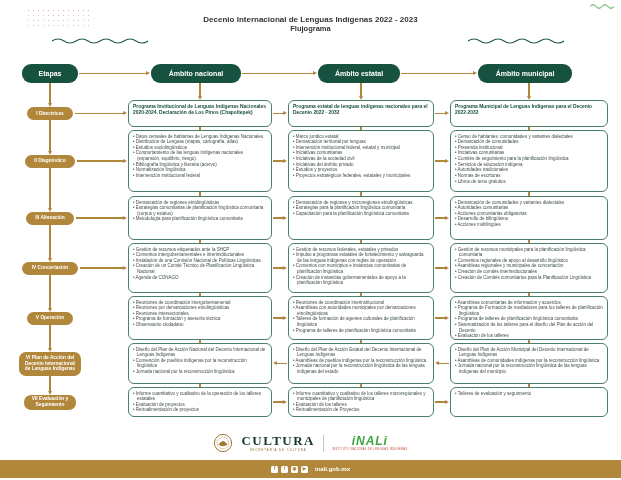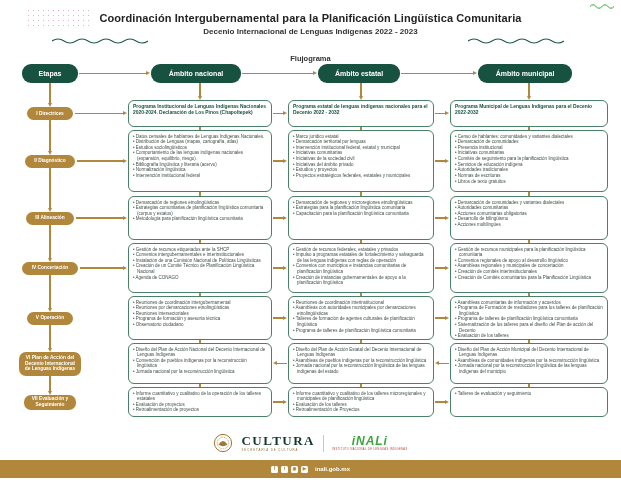--- a/index.html
+++ b/index.html
@@ -9,42 +9,42 @@
   html,body{margin:0;padding:0;background:#fff;}
   .page{position:relative;width:621px;height:480px;background:#ffffff;
         font-family:"Liberation Sans",sans-serif;overflow:hidden;}
   .dots{position:absolute;left:26px;top:8px;width:66px;height:22px;
         background-image:radial-gradient(#dba0a0 0.6px, transparent 0.8px);
         background-size:5px 5px;opacity:.8;}
   .wavy{position:absolute;}
   .title-wrap{position:absolute;left:0;right:0;top:12px;text-align:center;}
   .page-title{font-size:11px;font-weight:bold;color:#232323;letter-spacing:.1px;}
   .page-subtitle{font-size:8px;font-weight:bold;color:#333;margin-top:3px;}
-  .page-subtitle2{font-size:7.5px;font-weight:bold;color:#333;margin-top:18px;}
+  .page-subtitle2{font-size:7.5px;font-weight:bold;color:#333;margin-top:0;}
   .pill-dark{position:absolute;background:var(--green);color:#fff;font-weight:bold;
         font-size:7px;display:flex;align-items:center;justify-content:center;
         border-radius:9px;box-sizing:border-box;}
   .pill-gold{position:absolute;background:var(--gold);color:#fff;font-weight:bold;
         font-size:4.8px;line-height:1.25;text-align:center;border-radius:7px;
         display:flex;align-items:center;justify-content:center;padding:1px 3px;
         box-sizing:border-box;}
   .box{position:absolute;border:1px solid var(--boxborder);border-radius:6px;
         background:#fff;padding:2.5px 4px;box-sizing:border-box;overflow:hidden;}
   .box .btitle{font-size:4.9px;font-weight:bold;color:var(--boxtitle);line-height:1.25;}
   .box ul{margin:0;padding:0;list-style:none;}
   .box li{font-size:4.5px;color:var(--bullet);line-height:1.25;padding-left:4px;text-indent:-4px;}
   .box li::before{content:"• ";}
   .hline,.vline{position:absolute;background:var(--gold);}
   .ahead{position:absolute;width:0;height:0;}
   .ah-right{border-top:2.5px solid transparent;border-bottom:2.5px solid transparent;border-left:4px solid var(--gold);}
   .ah-left{border-top:2.5px solid transparent;border-bottom:2.5px solid transparent;border-right:4px solid var(--gold);}
   .ah-down{border-left:2.5px solid transparent;border-right:2.5px solid transparent;border-top:4px solid var(--gold);}
   .footer-logos{position:absolute;left:0;right:0;top:431px;height:24px;display:flex;
         align-items:center;justify-content:center;gap:8px;}
-  .cultura-block{text-align:left;}
+  .cultura-block{text-align:center;}
   .cultura-word{font-family:"Liberation Serif",serif;font-weight:bold;font-size:13px;
         color:#12372c;letter-spacing:1.5px;line-height:1;}
   .cultura-sub{font-size:2.8px;color:#8a6d2f;letter-spacing:1px;margin-top:1px;}
   .logo-divider{width:1px;height:17px;background:#c8c8c8;}
   .inali-block{text-align:center;}
   .inali-word{font-weight:bold;font-size:12px;color:#3aa63c;letter-spacing:1px;line-height:1;font-style:italic;}
   .inali-sub{font-size:2.6px;color:#c0392b;letter-spacing:.4px;margin-top:1px;}
   .footer-bar{position:absolute;left:0;right:0;top:460px;height:18px;background:var(--gold);
         display:flex;align-items:center;justify-content:center;gap:3px;}
   .sicon{display:inline-flex;align-items:center;justify-content:center;width:7px;height:7px;
@@ -62,21 +62,20 @@
     <path d="M0 4 Q6 0 12 4 T24 4 T36 4 T48 4 T60 4 T72 4 T84 4 T96 4" fill="none" stroke="#1d5a47" stroke-width="1.1"></path>
   </svg>
   <svg class="wavy" style="left:468px;top:37px;" width="96" height="8">
     <path d="M0 4 Q6 0 12 4 T24 4 T36 4 T48 4 T60 4 T72 4 T84 4 T96 4" fill="none" stroke="#1d5a47" stroke-width="1.1"></path>
   </svg>
   <svg class="wavy" style="left:590px;top:3px;" width="26" height="7">
     <path d="M0 3.5 Q3 0 6 3.5 T12 3.5 T18 3.5 T24 3.5" fill="none" stroke="#3aa63c" stroke-width="1"></path>
   </svg>
 
   <div class="title-wrap">
-    <div class="page-title">Coordinación Intergubernamental para la Planificación Lingüística Comunitaria</div>
     <div class="page-subtitle">Decenio Internacional de Lenguas Indígenas 2022 - 2023</div>
     <div class="page-subtitle2">Flujograma</div>
   </div>
 
   <div id="flow">
       <div class="pill-dark" style="position: absolute; left: 22px; top: 64px; width: 56px; height: 19px;">Etapas</div>
       <div class="pill-dark" style="position: absolute; left: 151px; top: 64px; width: 90px; height: 19px;">Ámbito nacional</div>
       <div class="pill-dark" style="position: absolute; left: 318px; top: 64px; width: 82px; height: 19px;">Ámbito estatal</div>
       <div class="pill-dark" style="position: absolute; left: 478px; top: 64px; width: 94px; height: 19px;">Ámbito municipal</div>
       <div class="hline" style="position: absolute; left: 79px; top: 72.9px; width: 67px; height: 1.2px;"></div>

